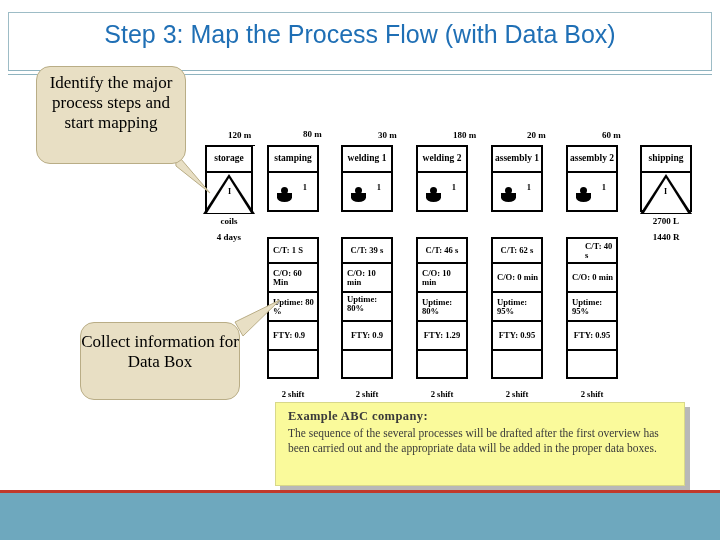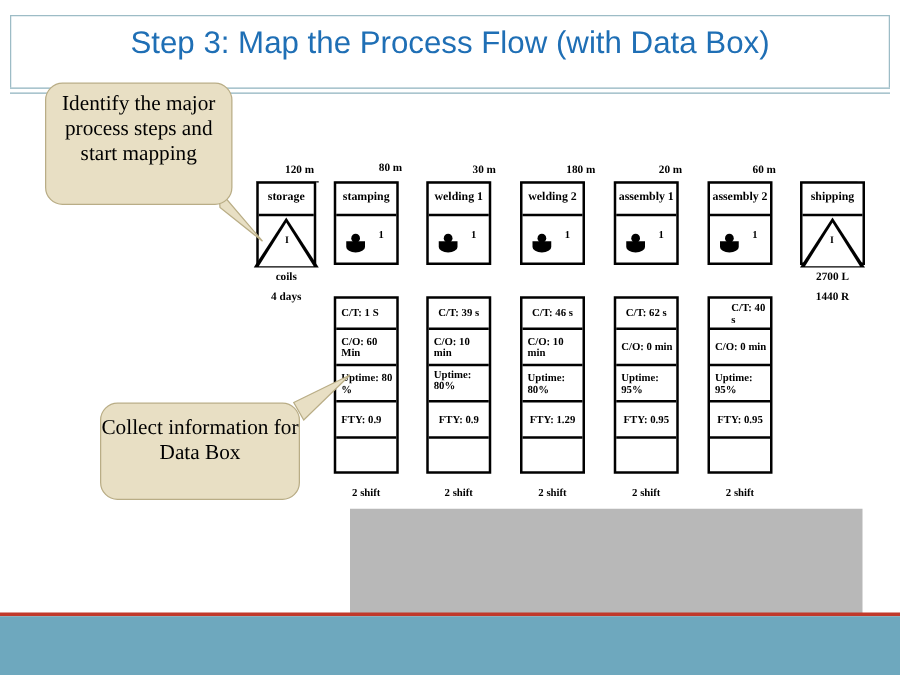--- a/index.html
+++ b/index.html
@@ -226,20 +226,24 @@
 
   <svg style="position:absolute;left:0;top:0;width:720px;height:540px;pointer-events:none;">
     <polygon points="175,152 210,193 176,166" fill="#E8DFC4" stroke="#b9ad86" stroke-width="1"></polygon>
     <polygon points="235,322 280,300 243,336" fill="#E8DFC4" stroke="#b9ad86" stroke-width="1"></polygon>
   </svg>
 
   <div class="callout" id="callout2">Collect information for Data Box</div>
   <div class="callout" id="callout1">Identify the major process steps and start mapping</div>
 
   <div id="exshadow"></div>
+  <div id="exbox">
+    <div id="extitle">Example ABC company:</div>
+    <div id="extext">The sequence of the several processes will be drafted after the first overview has been carried out and the appropriate data will be added in the proper data boxes.</div>
+  </div>
 
   <div id="redline"></div>
   <div id="footer">
     
     
     
   </div>
 
 </div>
 

